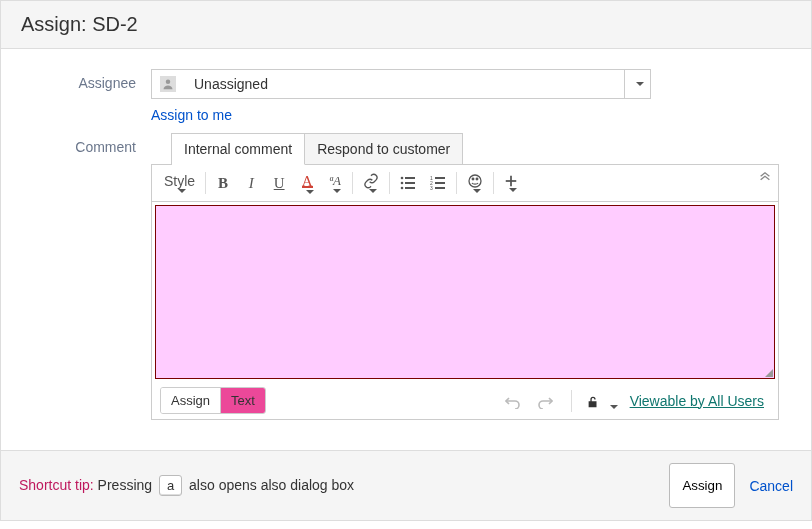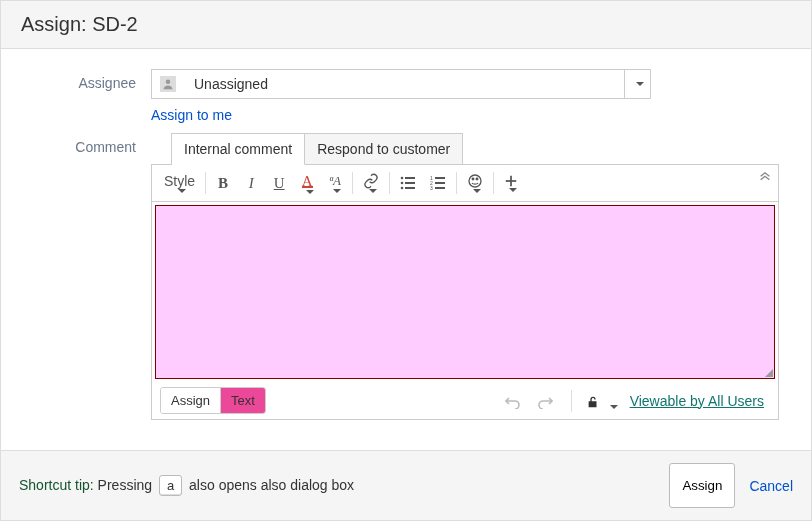--- a/index.html
+++ b/index.html
@@ -192,21 +192,21 @@
   }
   .dialog-footer {
     border-top: 1px solid #ddd;
     background: #f5f5f5;
     padding: 12px 18px;
     display: flex;
     align-items: center;
     font-size: 14px;
   }
   .tip { color: #333; }
-  .tip-label { color: #14532d; }
+  .tip-label { color: #be185d; }
   .kbd {
     display:inline-block;
     border:1px solid #bbb;
     padding: 2px 7px;
     border-radius:3px;
     background:#fff;
     font-family: inherit;
     font-size:13px;
     margin: 0 3px;
     box-shadow: inset 0 -1px 0 #ddd;

